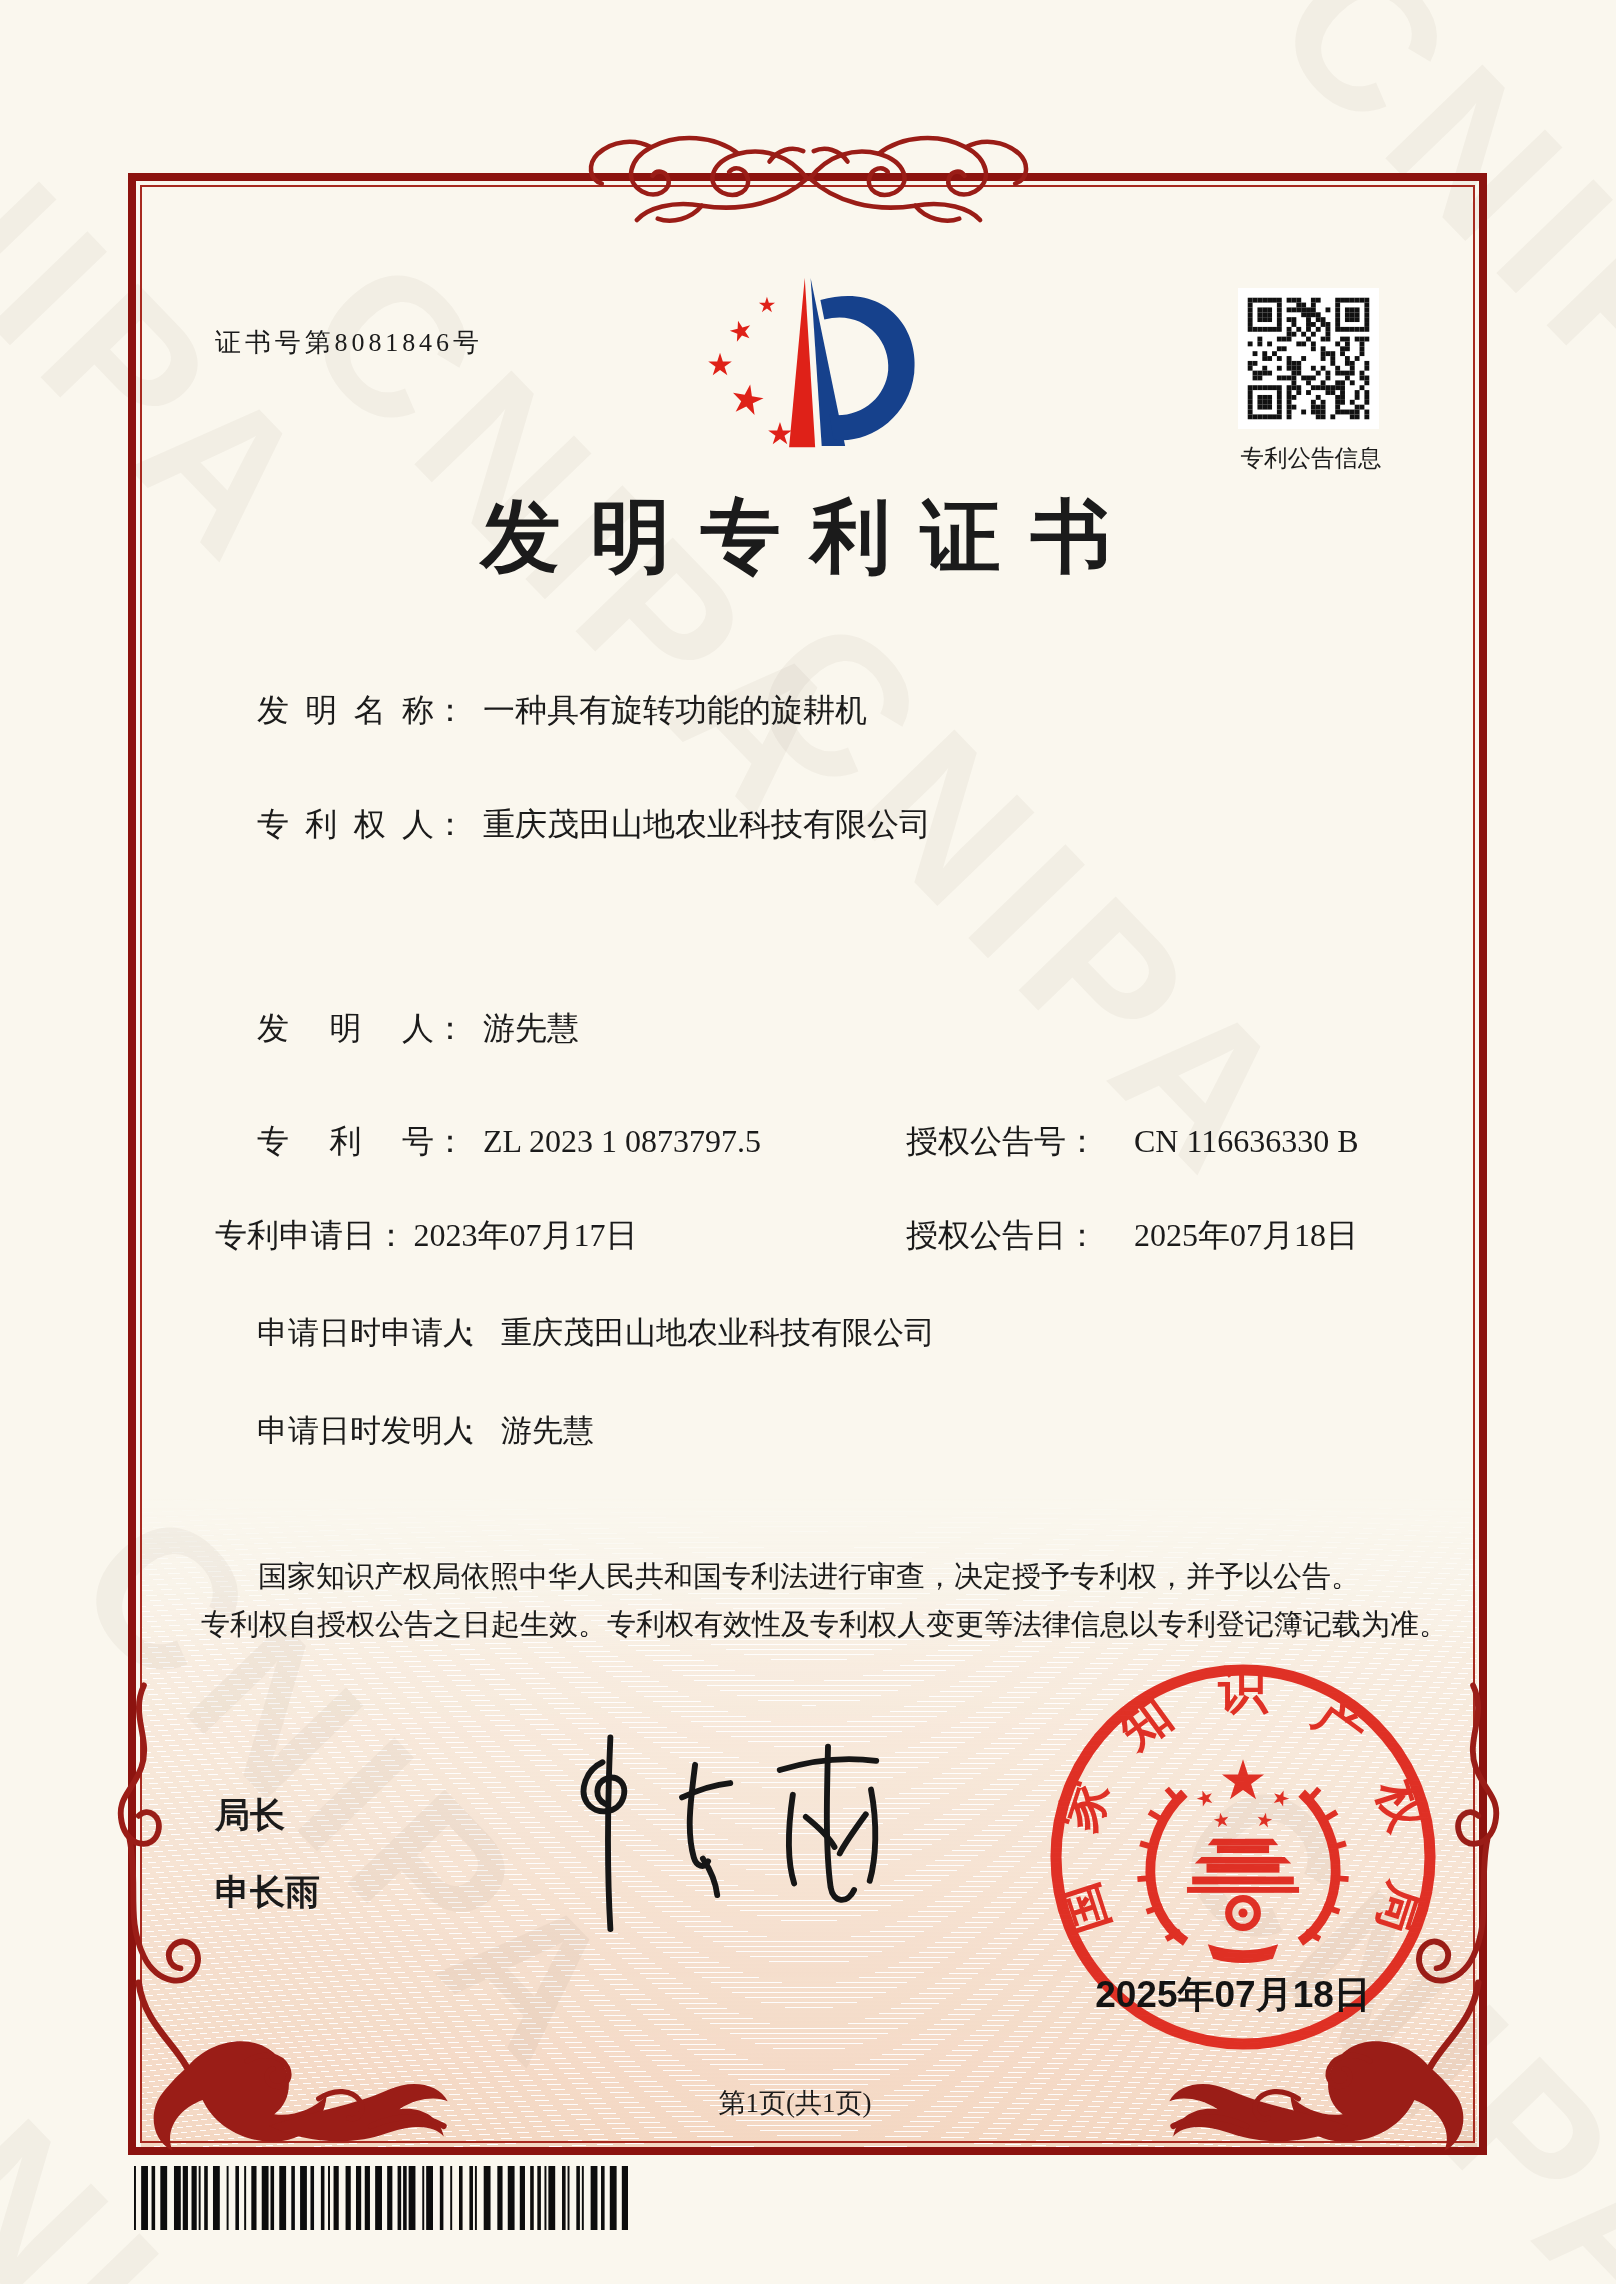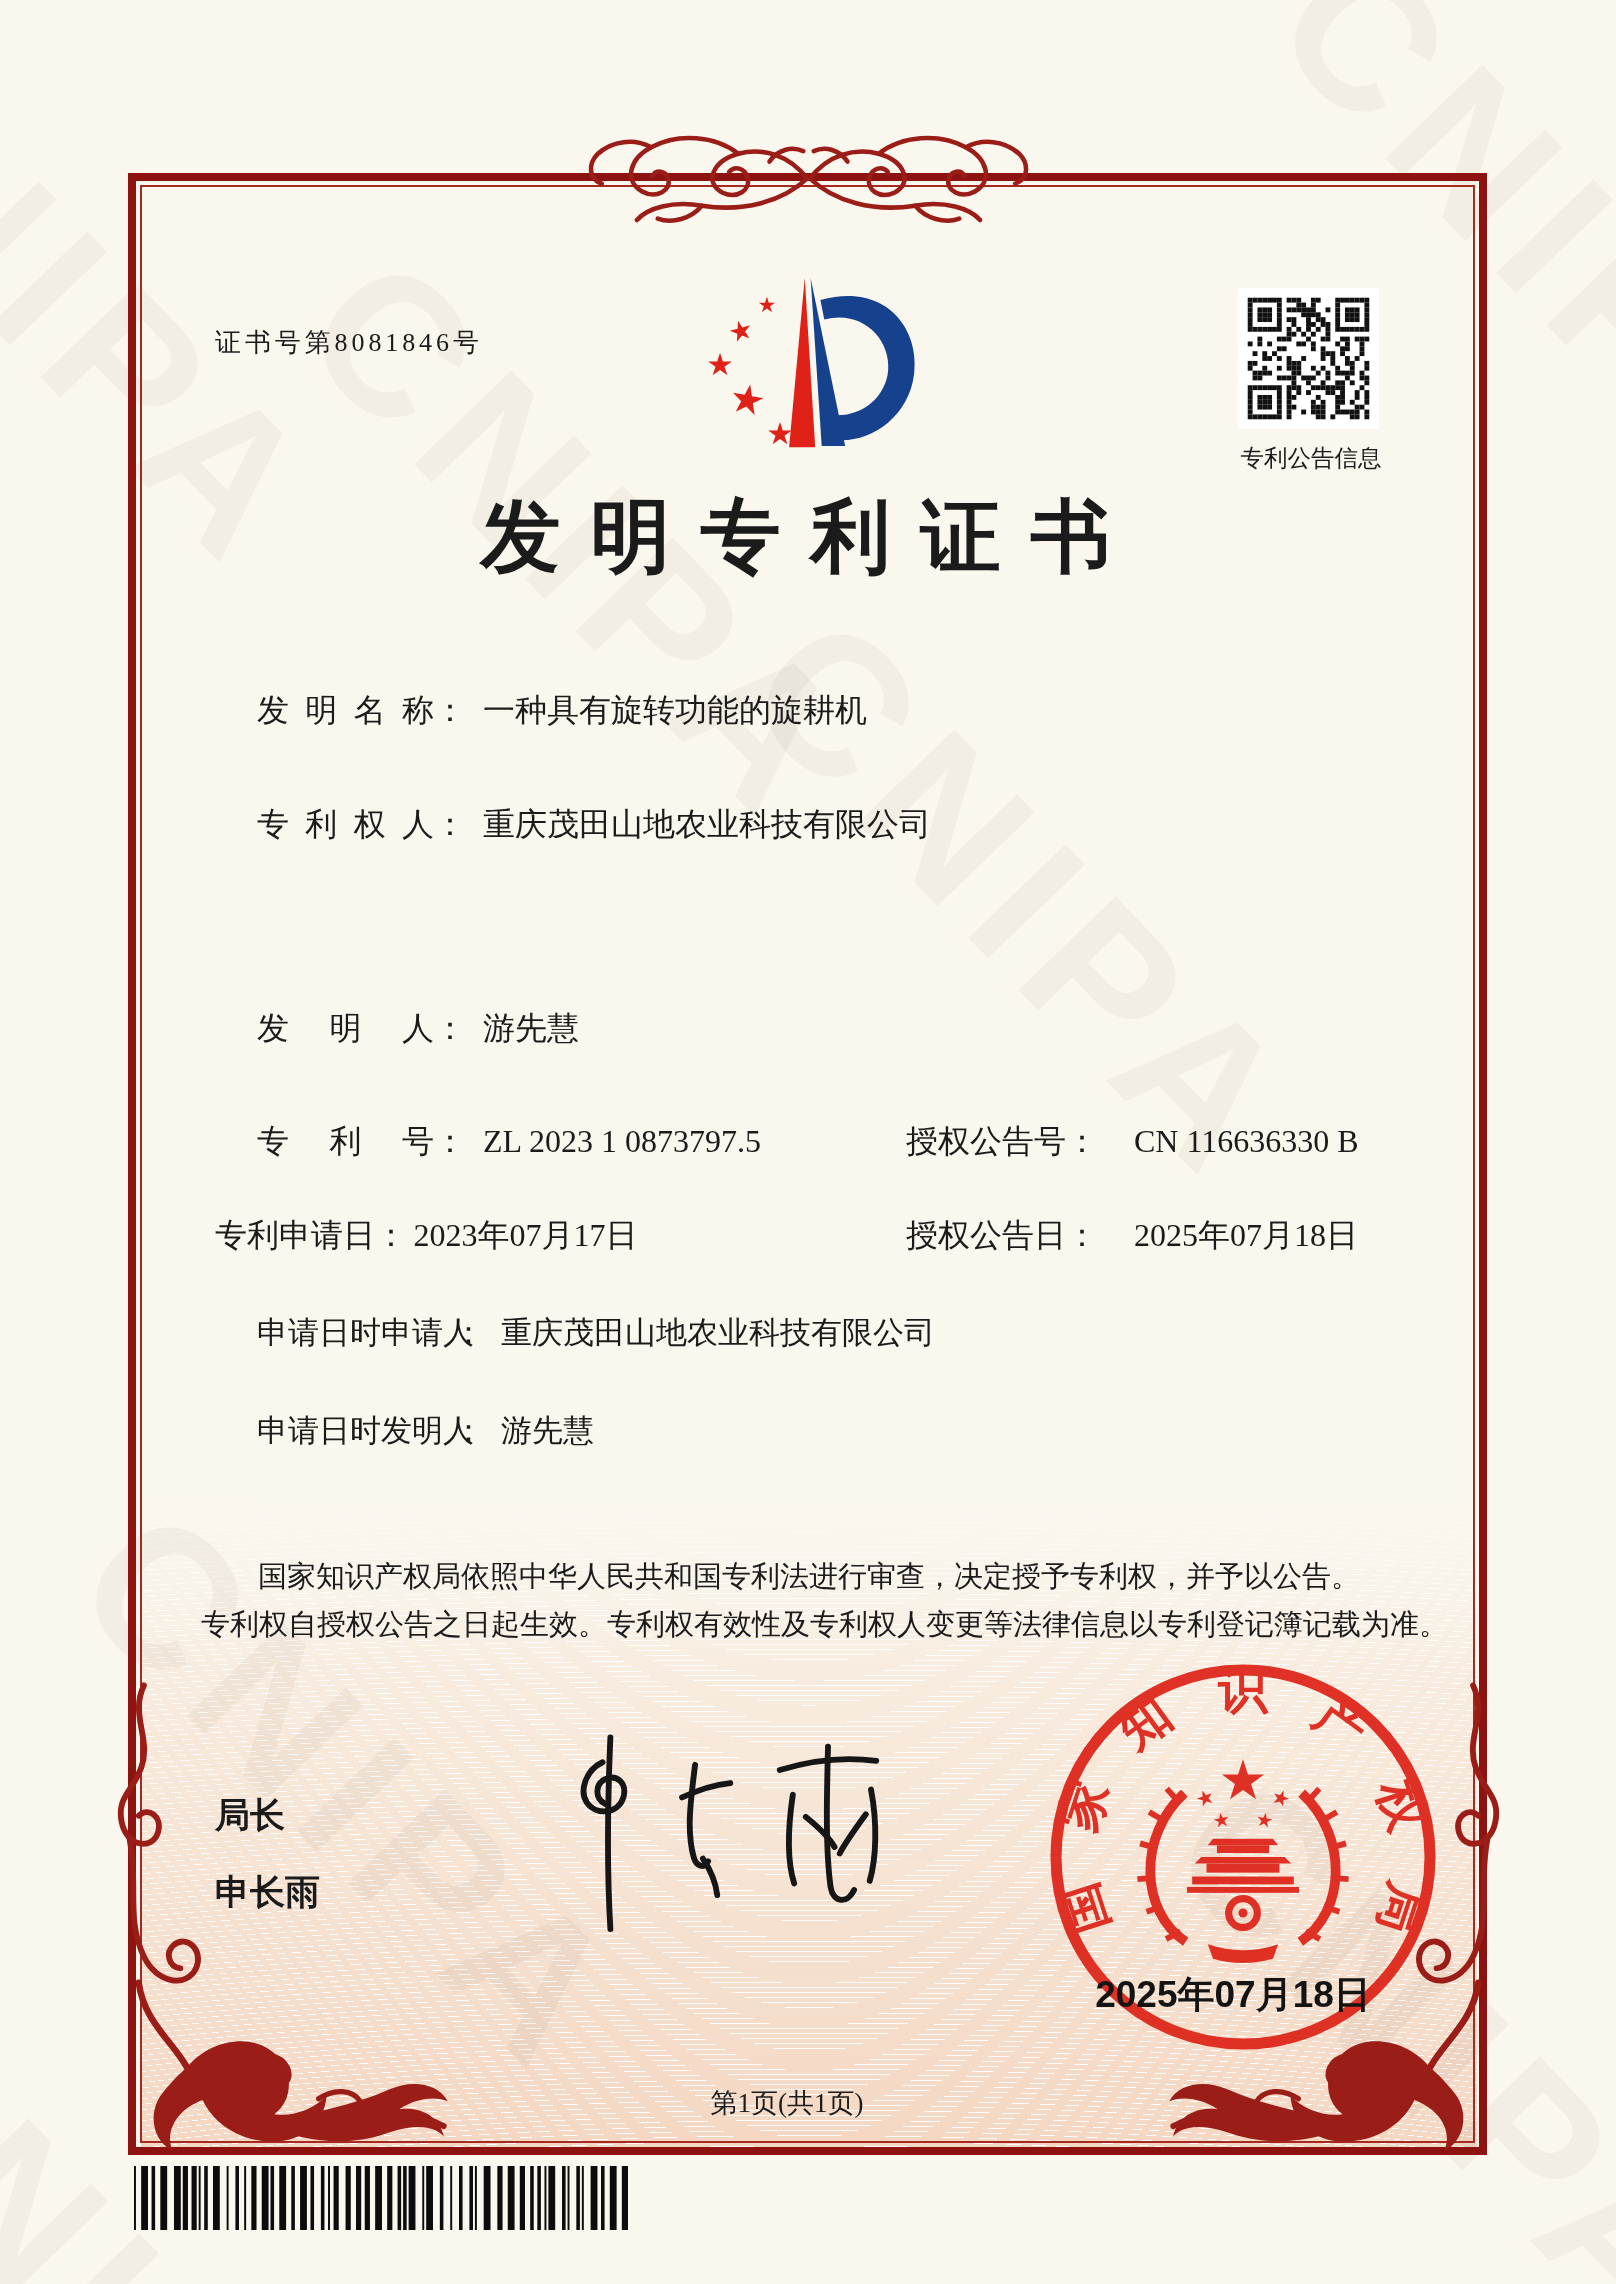--- a/index.html
+++ b/index.html
@@ -35,21 +35,21 @@
   .val{margin-left:17px;}
   .rrow .val{margin-left:36px;}
   .para{position:absolute;font-size:29px;z-index:4;white-space:nowrap;}
   .heiti{font-family:Liberation Sans, sans-serif;}
   .signer-title{left:215px;top:1792px;font-size:35px;font-weight:600;z-index:4;}
   .signer-name{left:215px;top:1869px;font-size:35px;font-weight:600;z-index:4;}
   .signature{left:540px;top:1719px;width:404px;height:235px;z-index:6;}
   .seal{left:1041px;top:1655px;width:404px;height:404px;z-index:5;opacity:.93;}
   .seal-date{left:1021px;top:1970px;width:424px;text-align:center;font-size:37px;
       font-weight:600;color:#141414;z-index:6;}
-  .footer{left:0;top:2085px;width:1574px;text-align:center;font-size:27px;z-index:4;}
+  .footer{left:8px;top:2085px;width:1574px;text-align:center;font-size:27px;z-index:4;}
   .qr{left:1238px;top:288px;width:141px;height:141px;z-index:4;background:#fff;}
   .barcode{left:134px;top:2166px;width:494px;height:64px;z-index:4;}
   .logo{left:690px;top:274px;width:251px;height:189px;z-index:4;}
 </style>
 </head>
 <body>
 
 <div class="page">
 
   <div class="wm" style="left:-111px;top:-39px">CNIPA</div>

